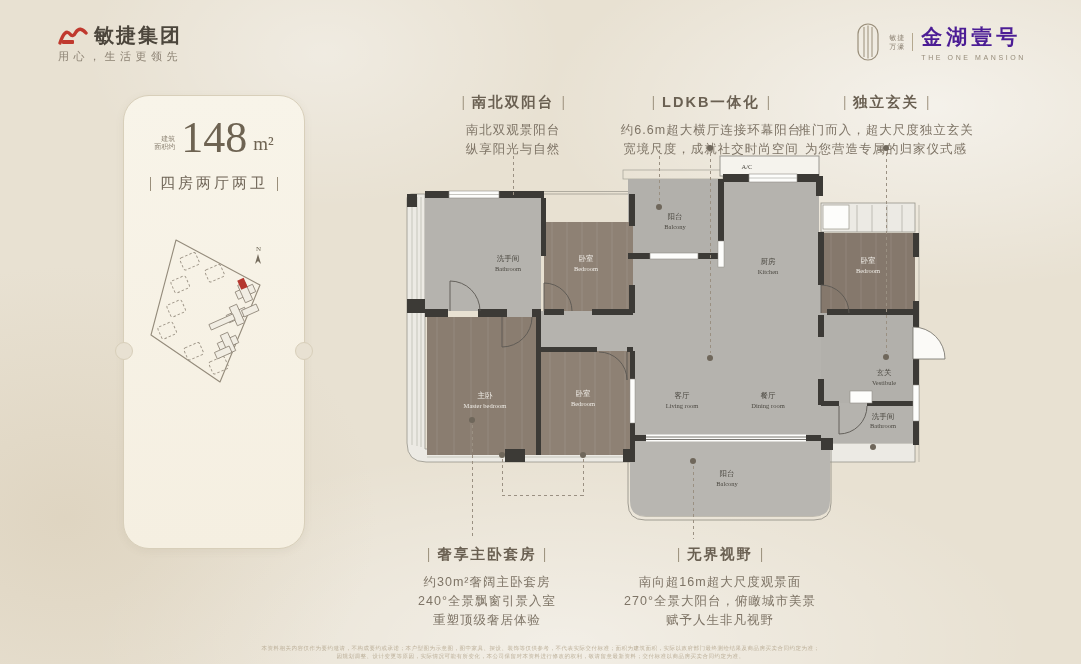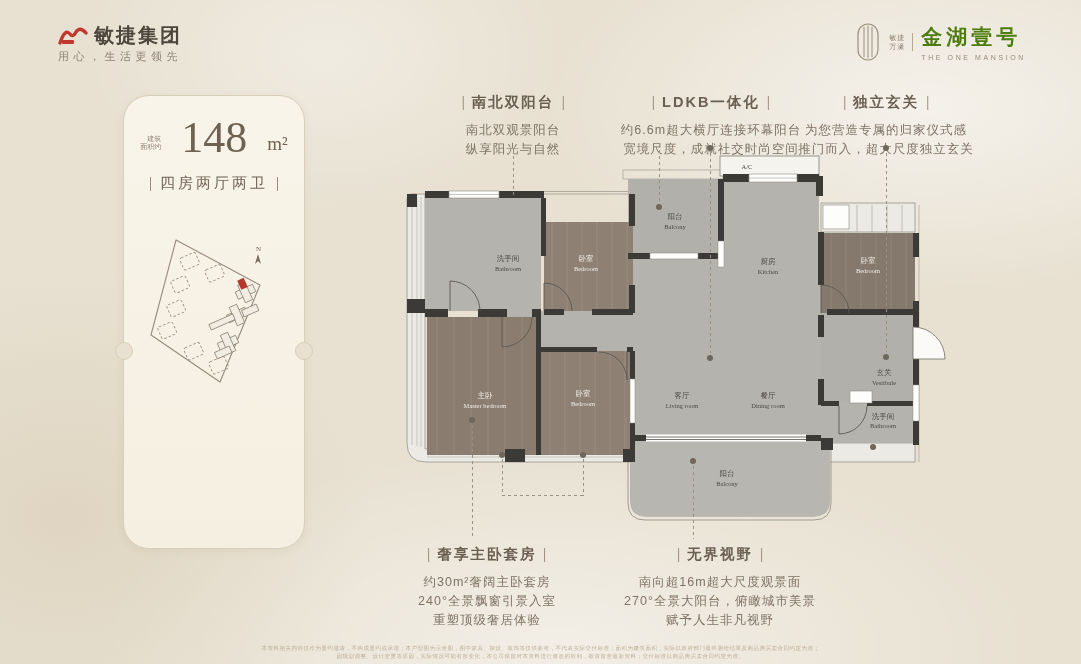--- a/index.html
+++ b/index.html
@@ -16,36 +16,36 @@
   }
   .abs{position:absolute;}
 
   
   .group-logo{left:58px;top:22px;width:180px;text-align:left;}
   .group-logo .row{display:flex;align-items:center;gap:6px;}
   .group-name{font-size:20px;font-weight:bold;color:#4c463c;letter-spacing:2px;}
   .group-slogan{font-size:11px;letter-spacing:4.5px;color:#8d8374;}
   .proj-logo{right:55px;top:22px;display:flex;align-items:center;gap:8px;}
   .proj-brand-small{display:flex;flex-direction:column;font-size:7px;line-height:9px;color:#8d8374;letter-spacing:1px;border-right:1px solid #b4a88f;padding-right:7px;}
-  .proj-name{font-size:21px;font-weight:600;color:#4d7c0f;letter-spacing:4px;font-family:Liberation Serif, serif;}
+  .proj-name{font-size:21px;font-weight:600;color:#4c1d95;letter-spacing:4px;font-family:Liberation Serif, serif;}
   .proj-name-en{font-size:7px;letter-spacing:2.6px;color:#968c7a;margin-top:3px;text-align:center;}
 
   
   .unit-card{
     left:123px;top:95px;width:180px;height:452px;
     background:linear-gradient(180deg,#f8f4e9 0%,#f5efe1 100%);
     border:1px solid #d8cfba;border-radius:26px;
     box-shadow:0 2px 8px rgba(120,105,80,.08);
     text-align:center;
   }
   .notch{position:absolute;width:16px;height:16px;border-radius:50%;background:#e8e1d2;border:1px solid #d8cfba;}
   .notch.l{left:-9px;top:246px;}
   .notch.r{right:-9px;top:246px;}
   .unit-title{margin-top:88px;font-family:"Liberation Serif","DejaVu Serif",serif;font-size:36px;color:#6e6352;letter-spacing:16px;text-indent:16px;}
-  .area-row{margin-top:22px;display:flex;align-items:flex-end;justify-content:center;gap:20px;}
+  .area-row{margin-top:22px;display:flex;align-items:flex-end;justify-content:center;gap:6px;}
   .area-prefix{font-size:7px;line-height:8px;color:#8d8374;text-align:right;padding-bottom:7px;}
   .area-num{font-family:"Liberation Serif","DejaVu Serif",serif;font-size:44px;line-height:40px;color:#6e6352;}
   .area-unit{font-family:"Liberation Serif","DejaVu Serif",serif;font-size:19px;color:#6e6352;padding-bottom:3px;}
   .layout-row{margin-top:16px;display:flex;align-items:center;justify-content:center;gap:9px;}
   .bar{width:1px;height:14px;background:#9a8f7b;}
   .layout-text{font-size:15px;color:#6f6557;letter-spacing:3px;}
   .siteplan{margin-top:22px;}
 
   
   .callout{transform:translateX(-50%);text-align:center;white-space:nowrap;}
@@ -151,22 +151,22 @@
   </div>
   <div class="line">约6.6m超大横厅连接环幕阳台</div>
   <div class="line">宽境尺度，成就社交时尚空间</div>
 </div>
 <div class="abs callout" style="left:886px;top:93px;">
   <div class="title-row">
     <span class="bar"></span>
     <span class="title">独立玄关</span>
     <span class="bar"></span>
   </div>
+  <div class="line">推门而入，超大尺度独立玄关</div>
   <div class="line">为您营造专属的归家仪式感</div>
-  <div class="line">推门而入，超大尺度独立玄关</div>
 </div>
 <div class="abs callout" style="left:487px;top:545px;">
   <div class="title-row">
     <span class="bar"></span>
     <span class="title">奢享主卧套房</span>
     <span class="bar"></span>
   </div>
   <div class="line">约30m²奢阔主卧套房</div>
   <div class="line">240°全景飘窗引景入室</div>
   <div class="line">重塑顶级奢居体验</div>

